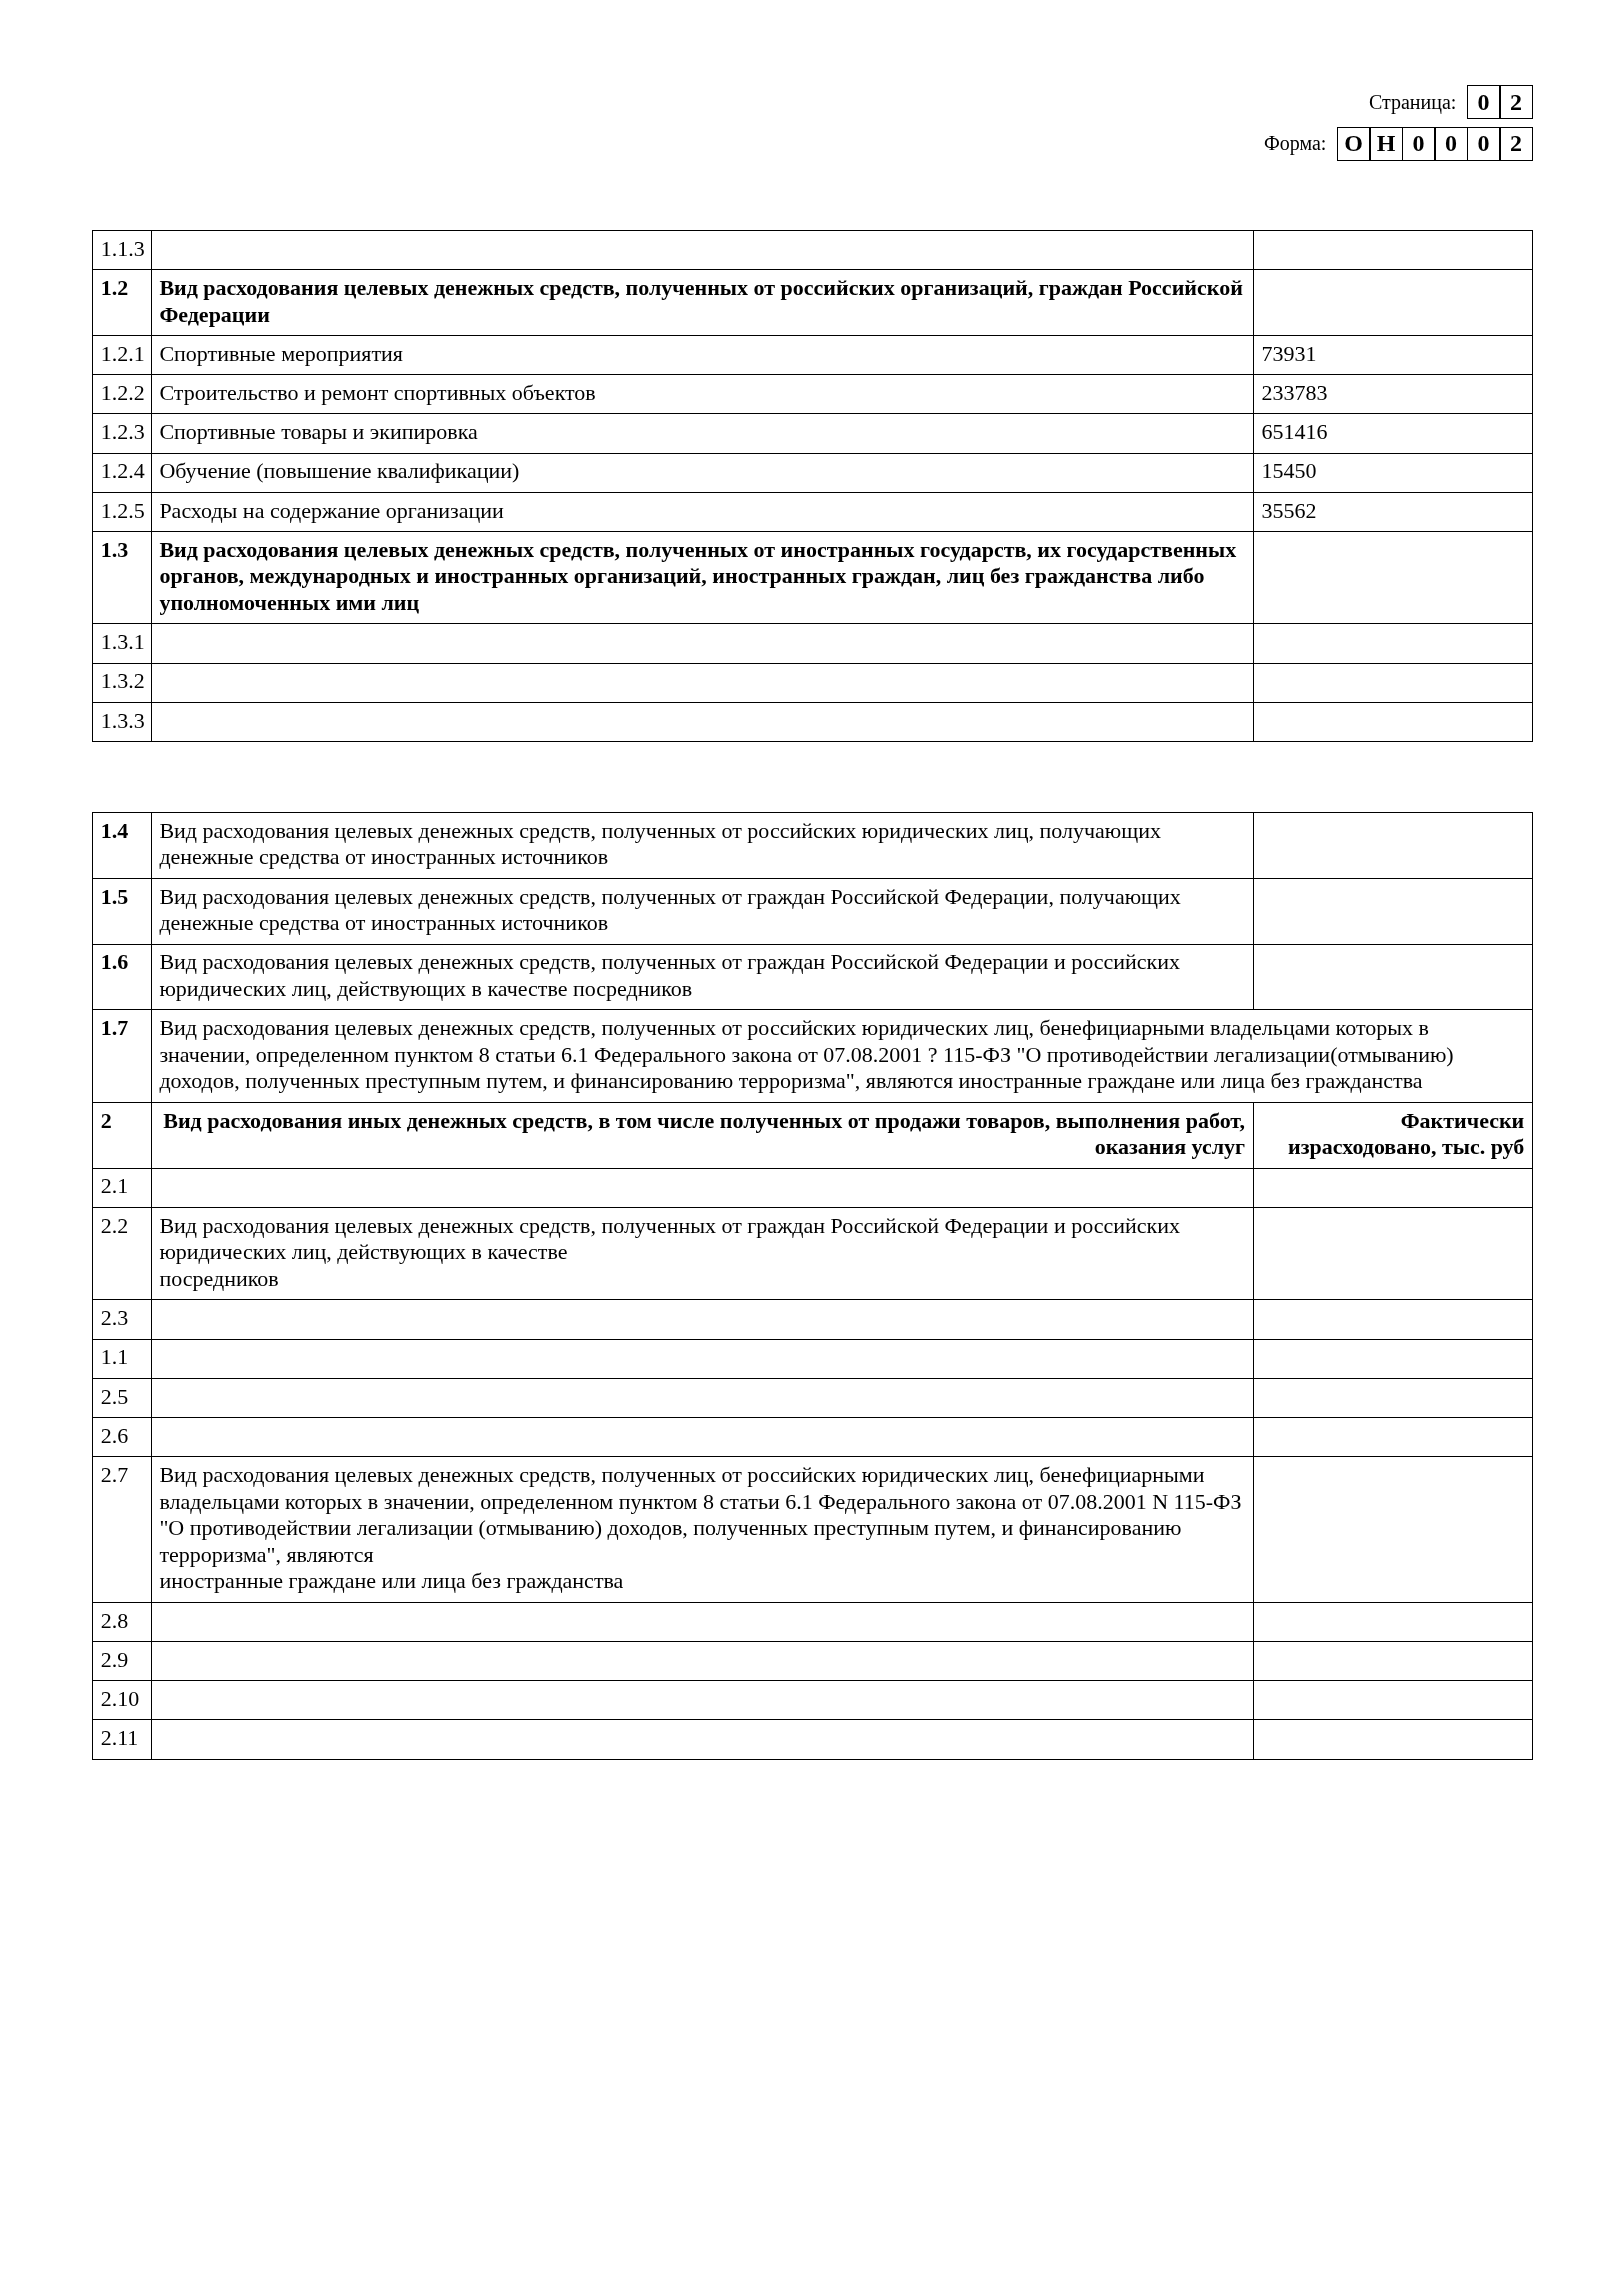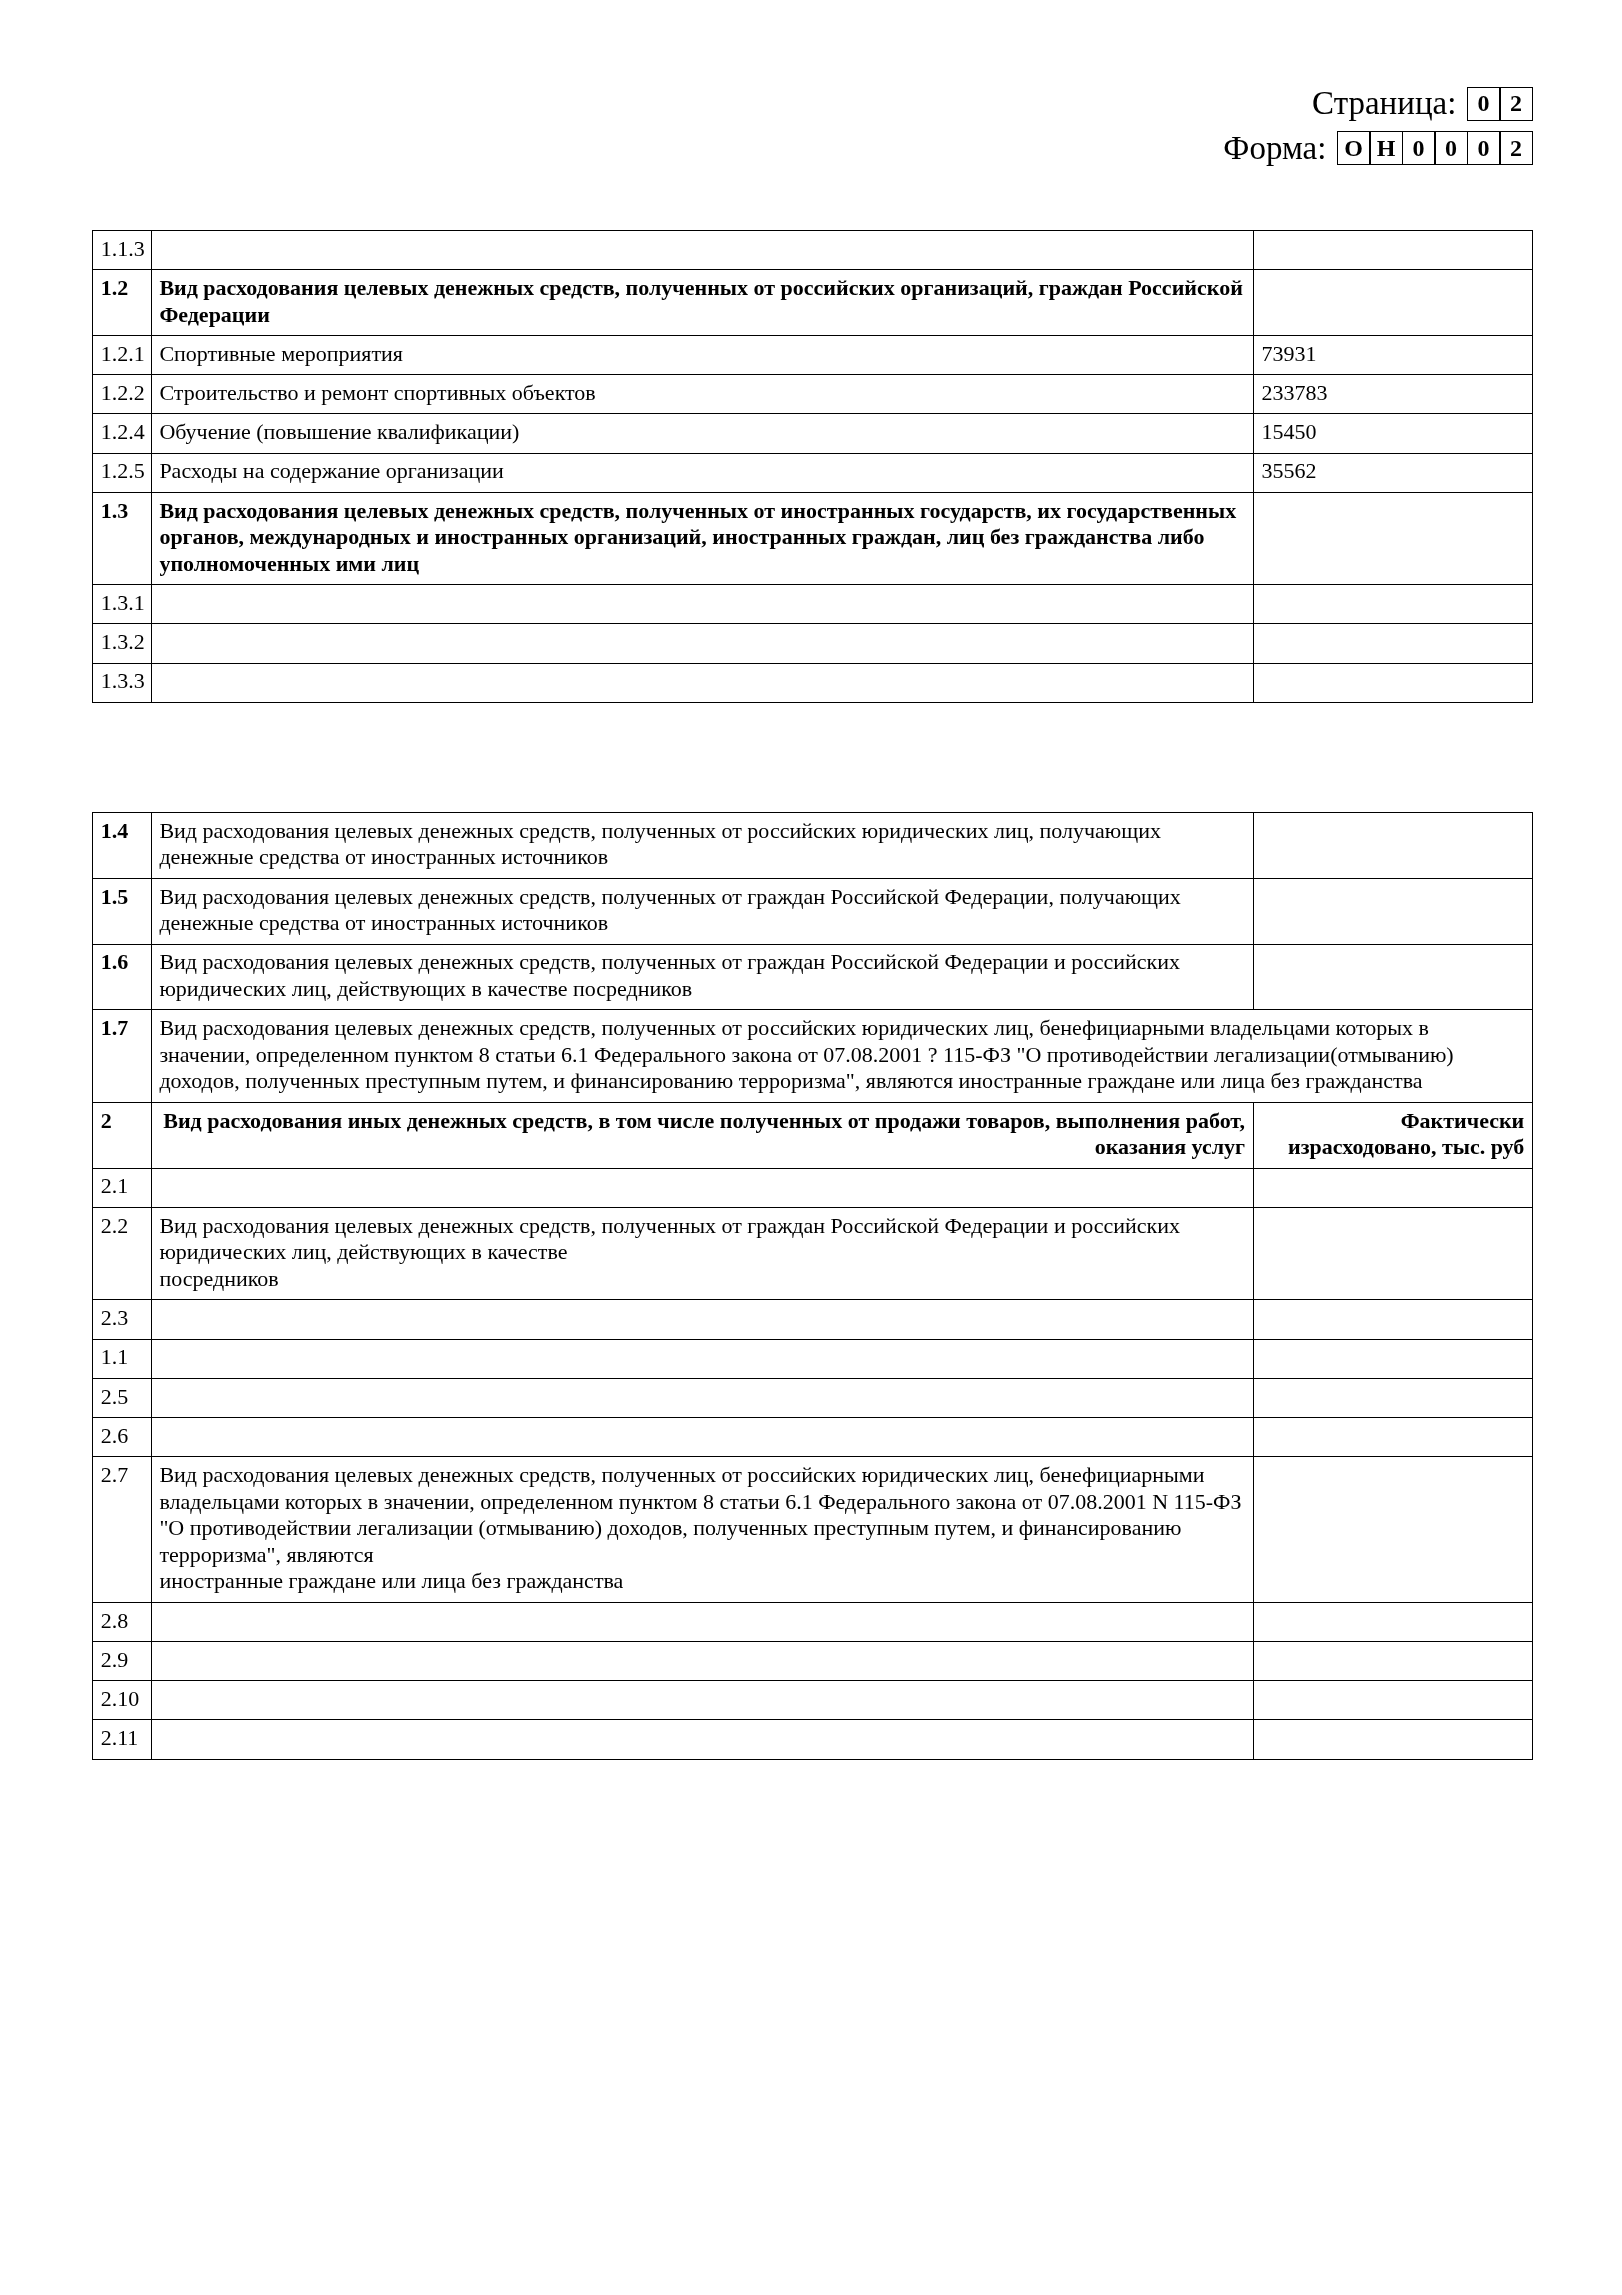--- a/index.html
+++ b/index.html
@@ -29,21 +29,21 @@
     right: 89px;
     text-align: right;
   }
   .hdr-row {
     display: flex;
     align-items: center;
     justify-content: flex-end;
     margin-bottom: 7.7px;
   }
   .hdr-label {
-    font-size: 33px;
+    font-size: 20px;
     margin-right: 11.6px;
     white-space: nowrap;
   }
   .boxrow {
     display: flex;
   }
   .cellbox {
     width: 34px;
     height: 34px;
     border: 1.5px solid #000;
@@ -132,20 +132,25 @@
           <td class="c-num">1.2.1</td>
           <td class="c-txt" style="white-space: pre-line;">Спортивные мероприятия</td>
           <td class="c-val">73931</td>
         </tr>
         <tr>
           <td class="c-num">1.2.2</td>
           <td class="c-txt" style="white-space: pre-line;">Строительство и ремонт спортивных объектов</td>
           <td class="c-val">233783</td>
         </tr>
         <tr>
+          <td class="c-num">1.2.3</td>
+          <td class="c-txt" style="white-space: pre-line;">Спортивные товары и экипировка</td>
+          <td class="c-val">651416</td>
+        </tr>
+        <tr>
           <td class="c-num">1.2.4</td>
           <td class="c-txt" style="white-space: pre-line;">Обучение (повышение квалификации)</td>
           <td class="c-val">15450</td>
         </tr>
         <tr>
           <td class="c-num">1.2.5</td>
           <td class="c-txt" style="white-space: pre-line;">Расходы на содержание организации</td>
           <td class="c-val">35562</td>
         </tr>
         <tr>

